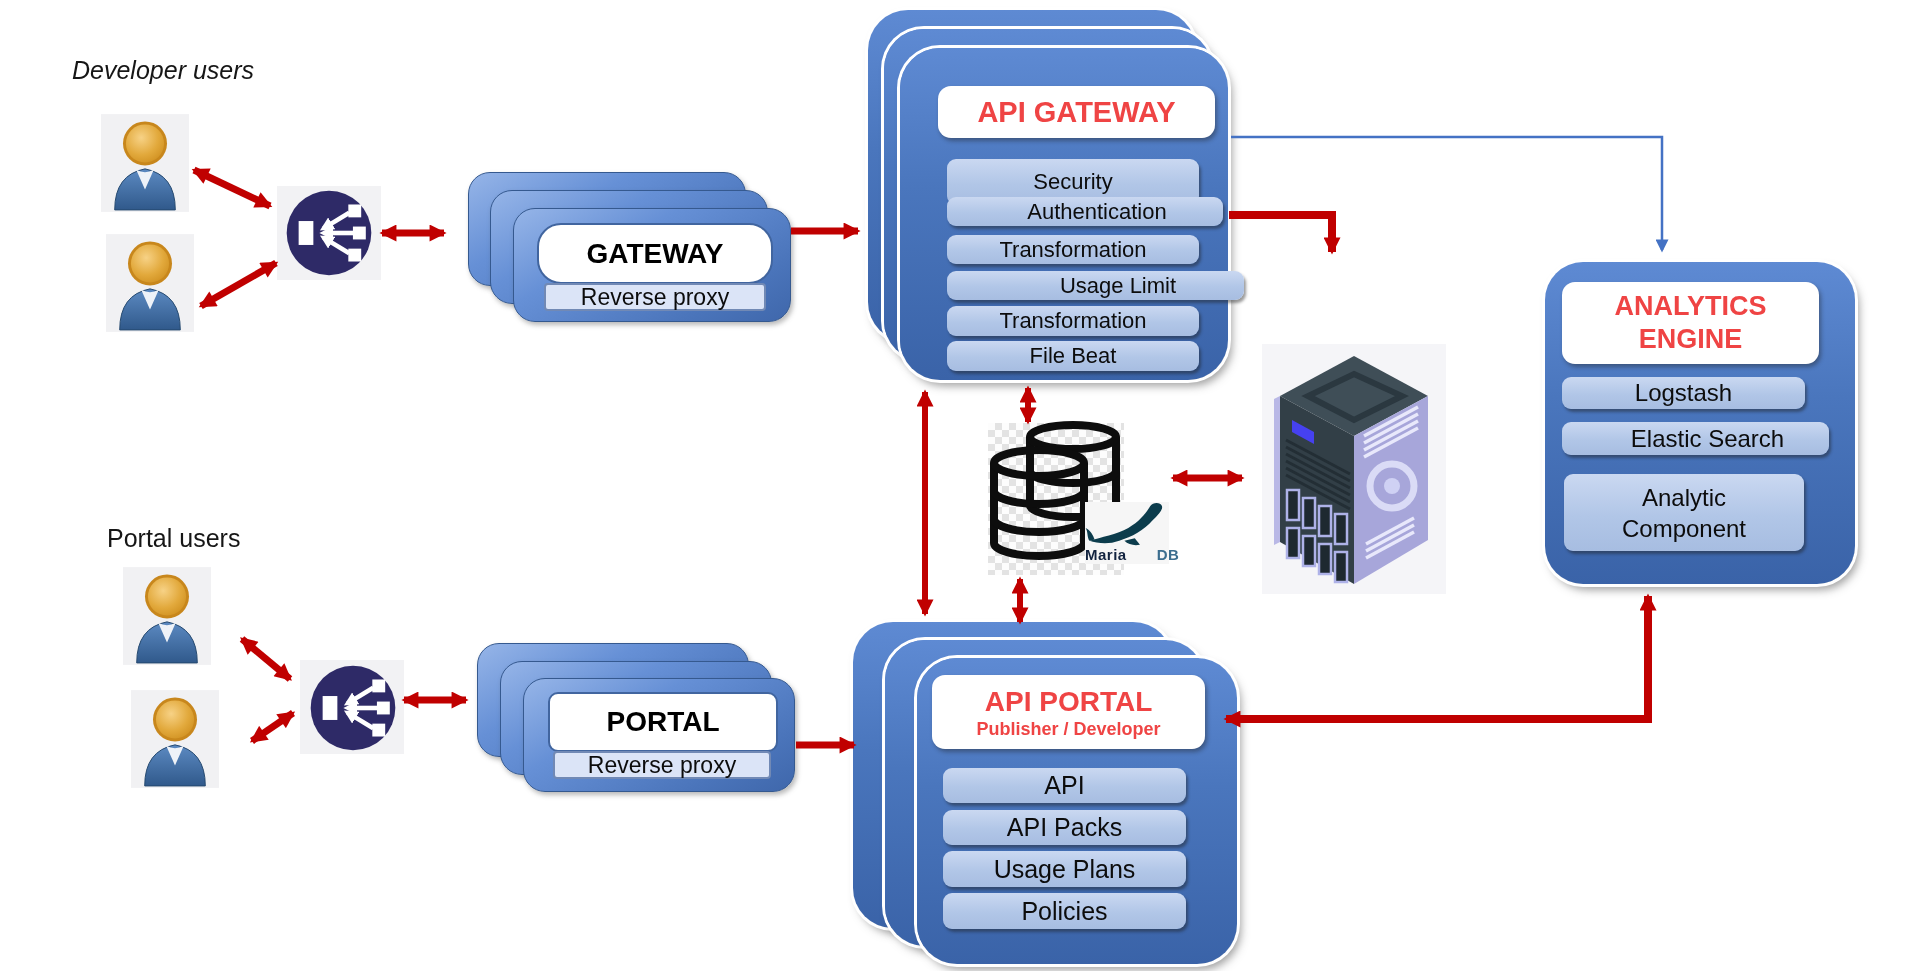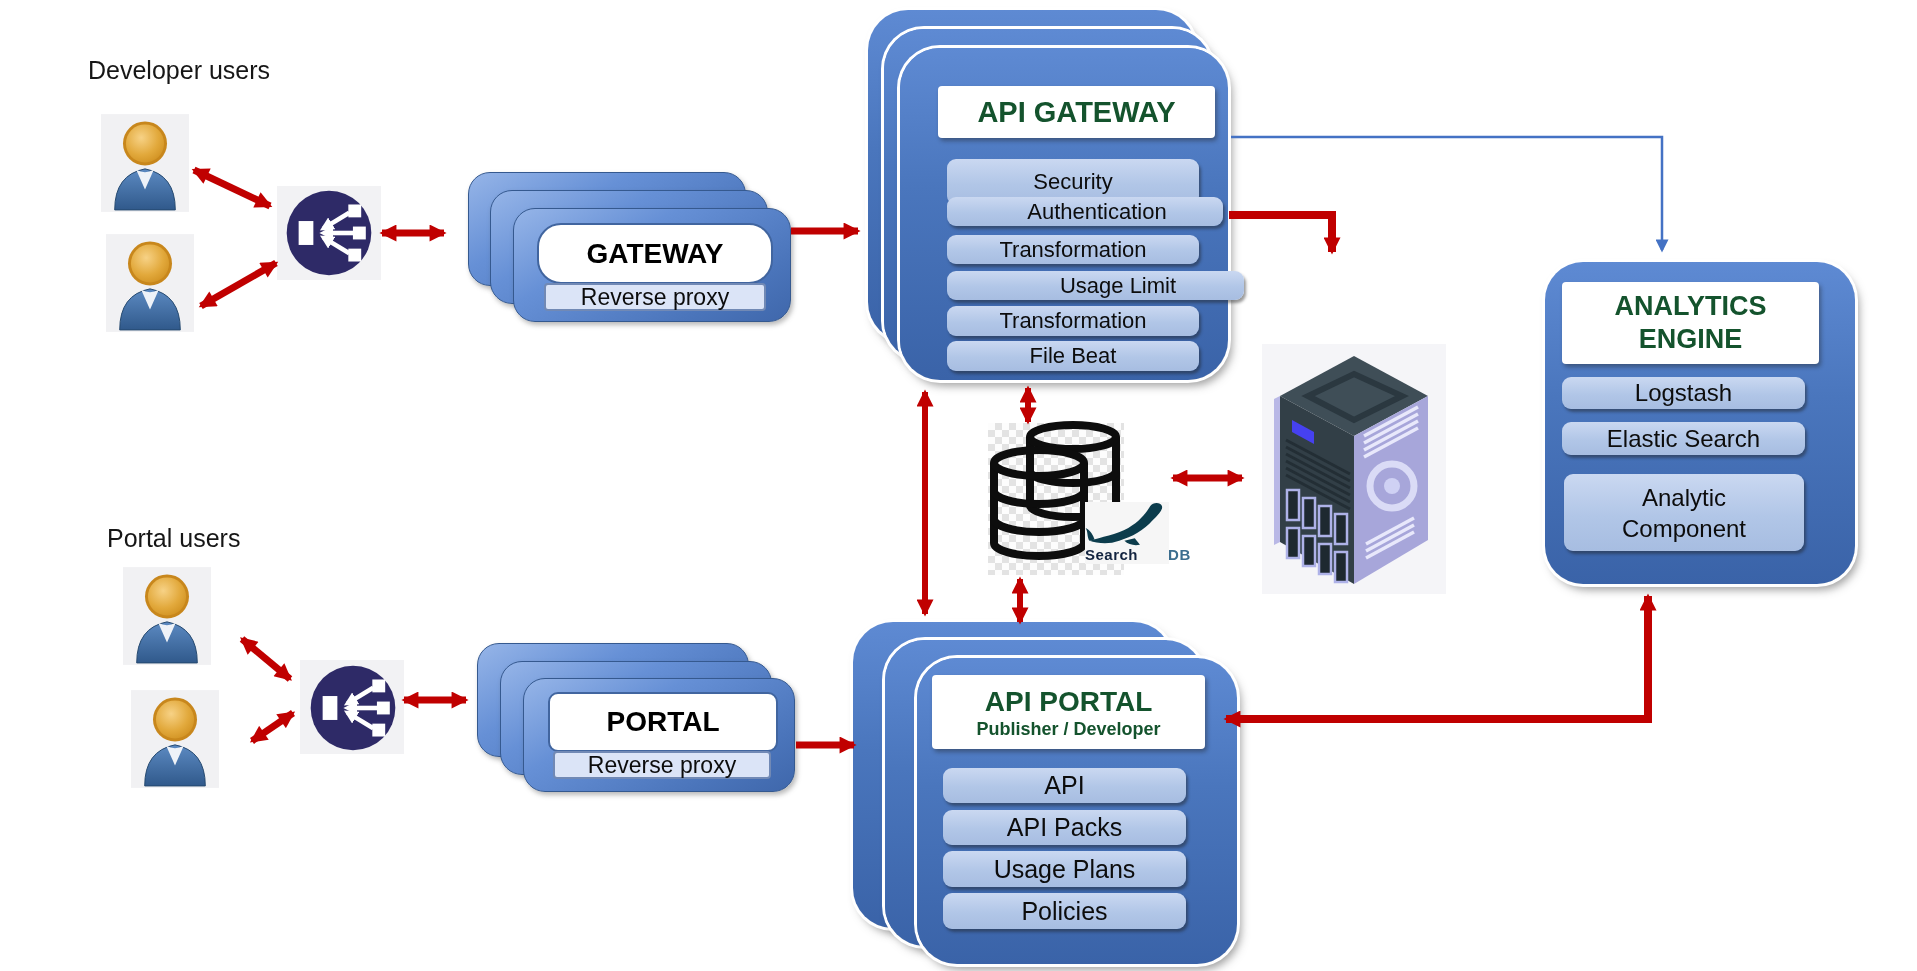--- a/index.html
+++ b/index.html
@@ -9,24 +9,24 @@
   .lbl{color:#161616;font-size:25px;}
   
   .bigbox{position:absolute;border-radius:40px;
           background:linear-gradient(180deg,#5e8ad3 0%,#4a76bd 42%,#3a63a8 100%);
           box-shadow:0 0 0 3px #fff,4px 6px 9px rgba(70,70,70,.5);}
   
   .pill{position:absolute;background:linear-gradient(180deg,#cad8f1,#b1c6e7 55%,#a7bde1);
         border-radius:9px;box-shadow:2px 3px 3px rgba(30,30,30,.45);
         display:flex;align-items:center;justify-content:center;color:#0c0c0c;text-align:center;}
   
-  .titlepill{position:absolute;background:#fff;border-radius:4px;
+  .titlepill{position:absolute;background:#fff;border-radius:13px;
              box-shadow:2px 3px 4px rgba(30,30,30,.4);
              display:flex;flex-direction:column;align-items:center;justify-content:center;
-             color:#14532d;font-weight:bold;text-align:center;}
+             color:#ef4444;font-weight:bold;text-align:center;}
   
   .smallbox{position:absolute;border-radius:22px;border:1px solid #35598f;
             background:linear-gradient(150deg,#96b5e8 0%,#6690d6 35%,#4a74ba 78%,#3f67ab 100%);
             box-shadow:2px 3px 5px rgba(80,80,80,.4);}
   .whiterect{position:absolute;background:#fff;border:2px solid #41659f;border-radius:10px;
              display:flex;align-items:center;justify-content:center;font-weight:bold;color:#000;}
   .bar{position:absolute;background:#dbe4f7;border:2px solid #7189b5;border-radius:4px;
        display:flex;align-items:center;justify-content:center;color:#0c0c0c;}
   .imgbg{position:absolute;background:#f2f2f4;}
   .checker{position:absolute;background-color:#fdfdfd;
@@ -34,21 +34,21 @@
                      linear-gradient(45deg,#e3e3e3 25%,transparent 25%,transparent 75%,#e3e3e3 75%);
     background-size:14px 14px;background-position:0 0,7px 7px;}
   svg{display:block;}
   #connectors{position:absolute;left:0;top:0;pointer-events:none;}
 </style>
 </head>
 <body>
 
 <div id="canvas">
 
-  <div class="abs lbl" style="left:88px;top:56px;">Developer users</div>
+  <div class="abs lbl" style="left:72px;top:56px;font-style:italic;">Developer users</div>
   <div class="abs lbl" style="left:107px;top:524px;">Portal users</div>
 
   <div class="abs" style="left:101px;top:113px;">
     <svg width="88" height="100" viewBox="0 0 90 100">
       <rect x="0" y="0" width="90" height="100" fill="#f1f1f3"></rect>
       <circle cx="45" cy="30" r="22.5" fill="#c8871c"></circle>
       <circle cx="45" cy="30" r="19.5" fill="url(#ugrad)"></circle>
       <path d="M14,98 Q14,62 45,56 Q76,62 76,98 Z" fill="url(#bgrad)" stroke="#24486e" stroke-width="1"></path>
       <path d="M36,57 L45,77 L54,57 Q45,62 36,57 Z" fill="#eef2f8"></path>
     </svg>
@@ -152,21 +152,21 @@
     <div class="pill" style="left:943px;top:893px;width:243px;height:36px;font-size:25px;">Policies</div>
   </div>
 
   <div>
     <div class="bigbox" style="left:1545px;top:262px;width:310px;height:322px;border-radius:38px;"></div>
     <div class="titlepill" style="left:1562px;top:282px;width:257px;height:82px;">
       <div style="font-size:27px;line-height:33px;">ANALYTICS</div>
       <div style="font-size:27px;line-height:33px;">ENGINE</div>
     </div>
     <div class="pill" style="left:1562px;top:377px;width:243px;height:32px;font-size:24px;">Logstash</div>
-    <div class="pill" style="left:1562px;top:422px;width:243px;height:33px;font-size:24px;">Elastic Search</div>
+    <div class="pill" style="left:1562px;top:422px;width:243px;height:33px;font-size:24px;padding-left:24px;">Elastic Search</div>
     <div class="pill" style="left:1564px;top:474px;width:240px;height:77px;font-size:24px;line-height:31px;padding:0 40px;box-sizing:border-box;">Analytic Component</div>
   </div>
 
   <div class="abs" style="left:1262px;top:344px;">
     <svg width="184" height="250" viewBox="0 0 184 250">
       <rect x="0" y="0" width="184" height="250" fill="#f5f5f8"></rect>
       <polygon points="18,52 12,55 12,201 18,198" fill="#b9b8e6"></polygon>
       <polygon points="92,12 166,52 92,92 18,52" fill="#3f4e57"></polygon>
       <polygon points="92,30 140,52 92,76 46,52" fill="none" stroke="#2b3840" stroke-width="6"></polygon>
       <polygon points="92,92 166,52 166,196 92,240" fill="#a7a6da"></polygon>
@@ -220,21 +220,21 @@
       </g>
     </svg>
   </div>
   <div class="abs" style="left:1085px;top:502px;width:84px;height:62px;background:#f6f6f6;">
     <svg width="84" height="44" viewBox="0 0 64 34">
       <path d="M3,30 C12,27 24,25 33,20 C42,15 47,8 50,3 C52,0 58,0 59,3 C60,6 56,10 52,14 C45,22 36,27 26,30 C18,33 9,32 3,30 Z" fill="#0c3c4c"></path>
       <path d="M3,30 C1,27 2,23 0,20 C4,22 6,26 7,29 Z" fill="#0c3c4c"></path>
       <path d="M30,30 C33,33 38,34 42,33 L38,28 Z" fill="#0c3c4c"></path>
     </svg>
     <div style="position:absolute;left:0;bottom:1px;width:100%;text-align:center;font-size:15px;font-weight:bold;letter-spacing:.5px;">
-      <span style="color:#12233f;">Search</span><span style="color:#3c6e8f;margin-left:30px;">DB</span>
+      <span style="color:#12233f;">Maria</span><span style="color:#3c6e8f;margin-left:30px;">DB</span>
     </div>
   </div>
 
   <svg id="connectors" width="1917" height="971" viewBox="0 0 1917 971">
     <defs>
       <radialGradient id="ugrad" cx="40%" cy="35%" r="75%">
         <stop offset="0%" stop-color="#f7d286"></stop>
           <stop offset="60%" stop-color="#e2a93c"></stop>
           <stop offset="100%" stop-color="#cf8f1f"></stop>
       </radialGradient>

